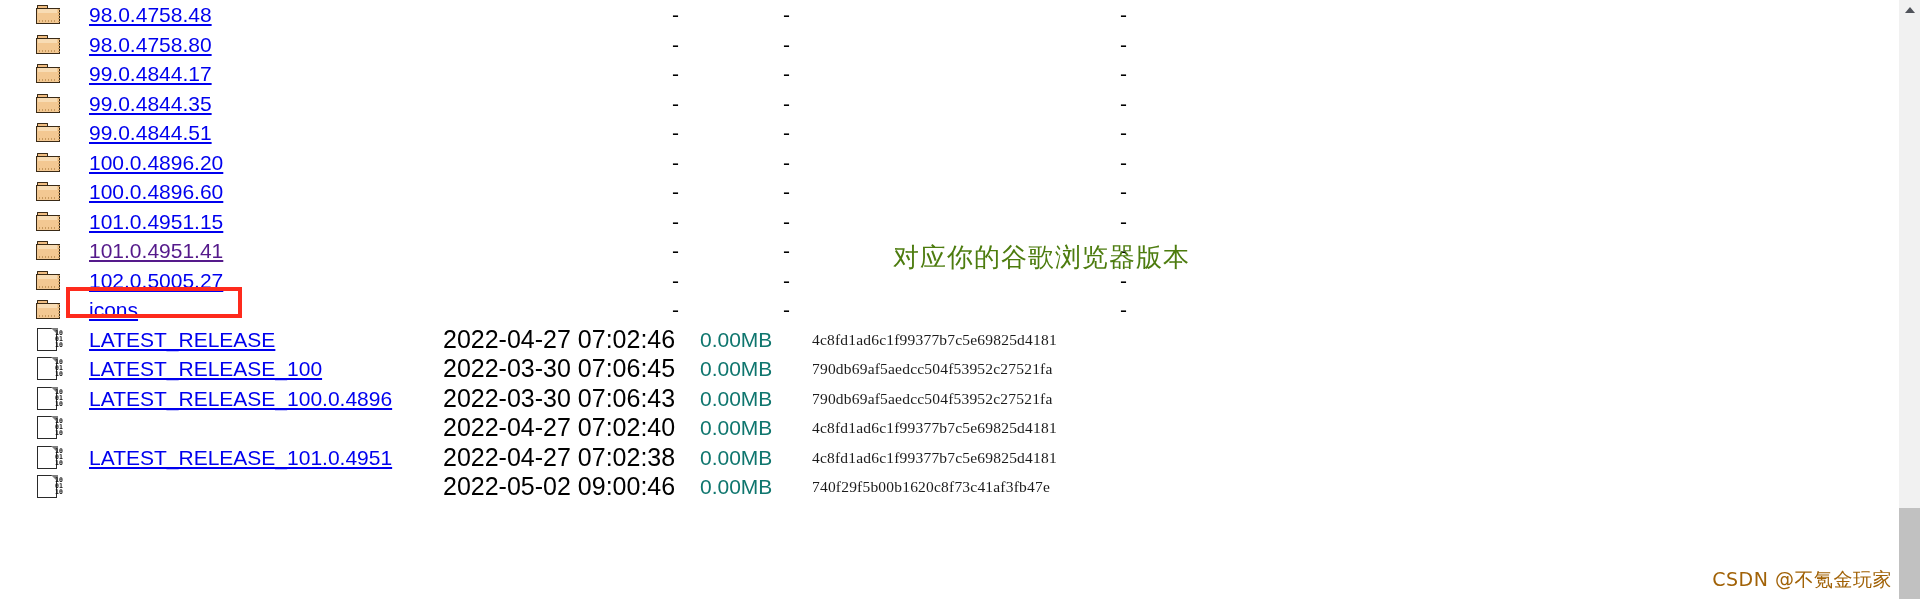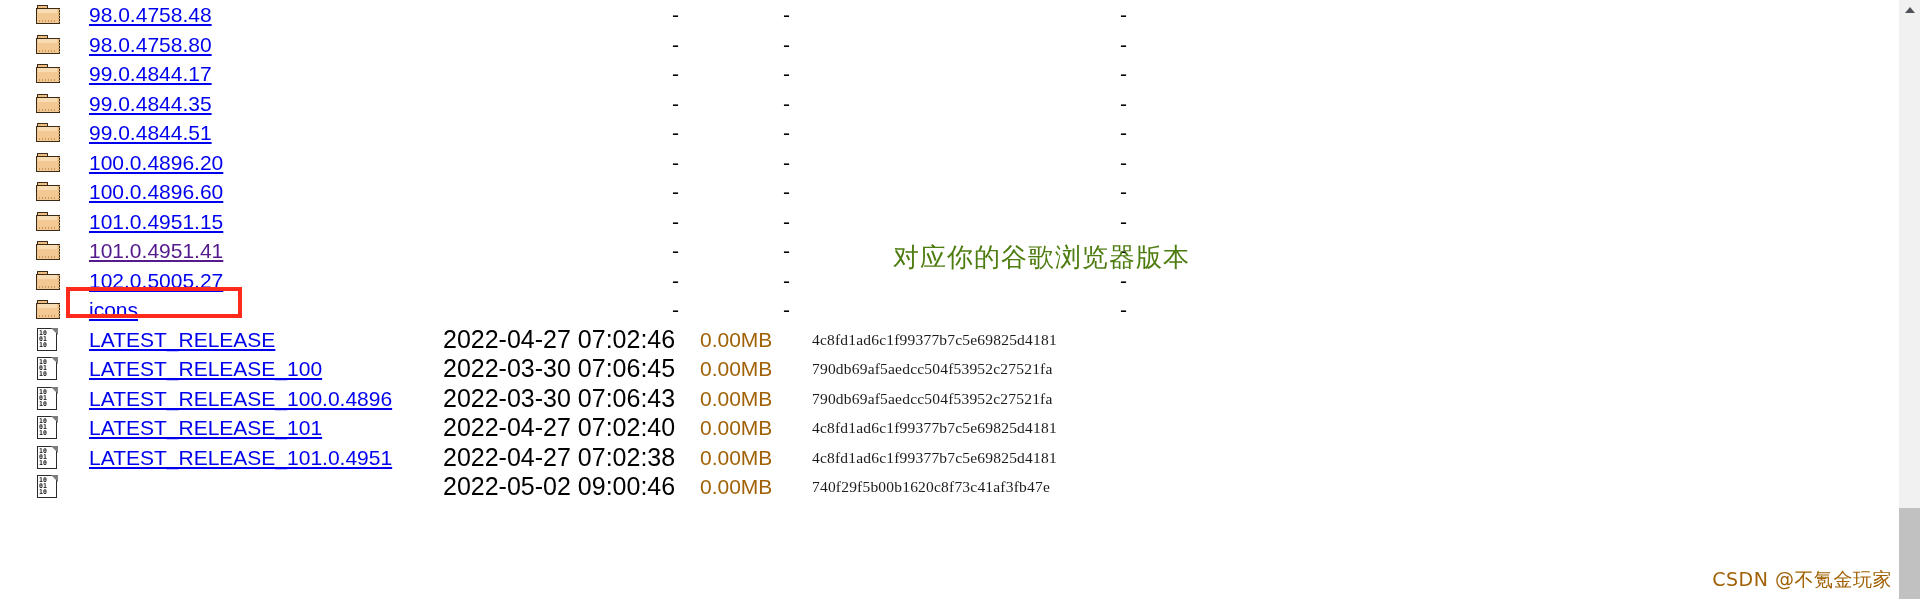--- a/index.html
+++ b/index.html
@@ -130,20 +130,21 @@
     top: 2px;
     width: 12px;
     height: 18px;
     font-family: "DejaVu Sans Mono", monospace;
     font-size: 6.5px;
     line-height: 6px;
     font-weight: bold;
     color: #111;
     letter-spacing: 0px;
     text-align: left;
+    padding-left: 16px;
   }
 
   
   .name {
     position: absolute;
     left: 89px;
     top: 0;
     font-size: 21px;
     color: #0000ee;
     text-decoration: underline;
@@ -171,21 +172,21 @@
     left: 443px;
     top: 0;
     font-size: 25px;
     color: #000000;
   }
   .size {
     position: absolute;
     left: 700px;
     top: 0;
     font-size: 21px;
-    color: #a16207;
+    color: #0f766e;
   }
   .hash {
     position: absolute;
     left: 812px;
     top: 0;
     font-size: 15.5px;
     font-family: "Liberation Serif", serif;
     color: #1b1b1b;
     letter-spacing: 0.2px;
   }
@@ -466,21 +467,20 @@
         <div class="file-icon">
           <div class="page"></div>
           <div class="fold"></div>
           <div class="bits">
             <div>10</div>
             <div>01</div>
             <div>10</div>
           </div>
         </div>
       </div>
-      <a class="name">LATEST_RELEASE_101</a>
       <div class="date">2022-04-27 07:02:40</div>
       <div class="size">0.00MB</div>
       <div class="hash">4c8fd1ad6c1f99377b7c5e69825d4181</div>
     </div>
     <div class="row">
       <div class="icon-cell">
         <div class="file-icon">
           <div class="page"></div>
           <div class="fold"></div>
           <div class="bits">

